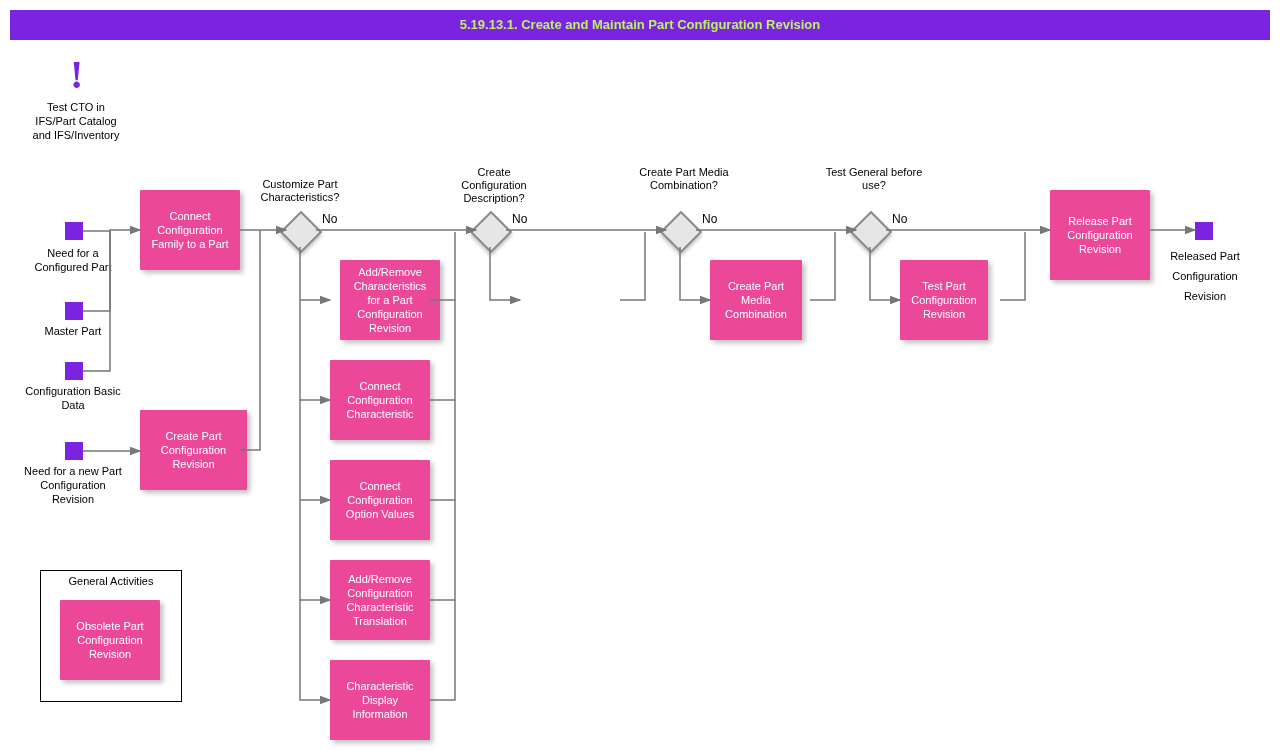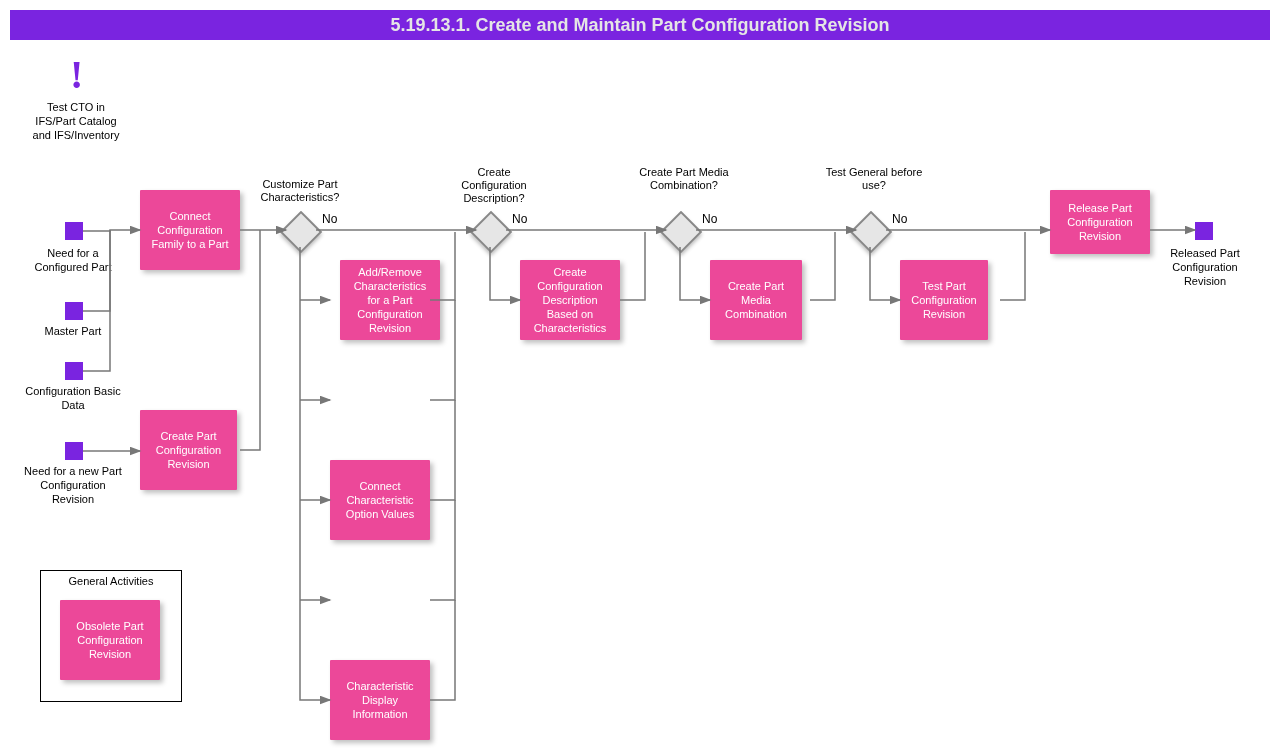--- a/index.html
+++ b/index.html
@@ -1,23 +1,23 @@
 <!DOCTYPE html>
 <html><head>
 <meta charset="utf-8">
 <style>
   html,body{margin:0;padding:0;background:#fff;font-family:Verdana,Arial,sans-serif;font-size:11px;color:#000}
   .canvas{position:relative;width:1280px;height:750px}
-  .titlebar{position:absolute;left:10px;top:10px;width:1260px;height:30px;background:#7a24e0;color:#e5e5e5;font-weight:bold;text-align:center;line-height:30px;font-size:18px}
+  .titlebar{position:absolute;left:10px;top:10px;width:1260px;height:30px;background:#7a24e0;color:#bef264;font-weight:bold;text-align:center;line-height:30px;font-size:13px}
   .note-mark{position:absolute;color:#7a24e0;font-weight:bold;font-size:40px;line-height:40px;font-family:Georgia,serif}
   .note-text{position:absolute;text-align:center;line-height:14px}
   .start-box{position:absolute;width:18px;height:18px;background:#7a24e0}
   .start-label{position:absolute;text-align:center;line-height:14px}
   .end-box{position:absolute;width:18px;height:18px;background:#7a24e0}
-  .end-label{position:absolute;text-align:center;line-height:14px}
+  .end-label{position:absolute;text-align:center;line-height:20px}
   .act{position:absolute;background:#ec4899;color:#fff;border-radius:1px;display:flex;align-items:center;justify-content:center;text-align:center;padding:6px;box-sizing:border-box;box-shadow:3px 3px 5px rgba(0,0,0,.25);line-height:14px}
   .diamond{position:absolute;width:26px;height:26px;transform:rotate(45deg);background:#e6e6e6;border:2px solid #888;box-shadow:2px 2px 4px rgba(0,0,0,.25)}
   .q-label{position:absolute;text-align:center;line-height:13px}
   .no-label{position:absolute;font-size:12px}
   .general-box{position:absolute;border:1px solid #000;background:#fff}
   .general-title{text-align:center;padding:4px 0;font-size:11px}
   .flowpath{stroke:#777;stroke-width:1.5;fill:none}
   .arrowhead{fill:#777}
 </style>
 </head>
@@ -36,49 +36,50 @@
   <div class="start-box" style="left:65px;top:302px"></div>
   <div class="start-label" style="left:23px;top:324px;width:100px">Master Part</div>
 
   <div class="start-box" style="left:65px;top:362px"></div>
   <div class="start-label" style="left:23px;top:384px;width:100px">Configuration Basic Data</div>
 
   <div class="start-box" style="left:65px;top:442px"></div>
   <div class="start-label" style="left:23px;top:464px;width:100px">Need for a new Part Configuration Revision</div>
 
   <div class="act" style="left:140px;top:190px;width:100px;height:80px">Connect Configuration Family to a Part</div>
-  <div class="act" style="left:140px;top:410px;width:97px;height:80px">Create Part Configuration Revision</div>
+  <div class="act" style="left:140px;top:410px;width:107px;height:80px">Create Part Configuration Revision</div>
 
   <div class="q-label" style="left:250px;top:178px;width:100px">Customize Part Characteristics?</div>
   <div class="diamond" style="left:286px;top:217px"></div>
   <div class="no-label" style="left:322px;top:212px">No</div>
 
   <div class="act" style="left:340px;top:260px;width:100px;height:80px">Add/Remove Characteristics for a Part Configuration Revision</div>
-  <div class="act" style="left:330px;top:460px;width:100px;height:80px">Connect Characteristic Option Values</div>
+  <div class="act" style="left:330px;top:360px;width:100px;height:80px">Connect Configuration Characteristic</div>
+  <div class="act" style="left:330px;top:460px;width:100px;height:80px">Connect Configuration Option Values</div>
+  <div class="act" style="left:330px;top:560px;width:100px;height:80px">Add/Remove Configuration Characteristic Translation</div>
   <div class="act" style="left:330px;top:660px;width:100px;height:80px">Characteristic Display Information</div>
 
   <div class="q-label" style="left:444px;top:166px;width:100px">Create Configuration Description?</div>
   <div class="diamond" style="left:476px;top:217px"></div>
   <div class="no-label" style="left:512px;top:212px">No</div>
 
-  <div class="act" style="left:520px;top:260px;width:100px;height:80px">Create Configuration Description Based on Characteristics</div>
 
   <div class="q-label" style="left:634px;top:166px;width:100px">Create Part Media Combination?</div>
   <div class="diamond" style="left:666px;top:217px"></div>
   <div class="no-label" style="left:702px;top:212px">No</div>
 
   <div class="act" style="left:710px;top:260px;width:92px;height:80px">Create Part Media Combination</div>
 
   <div class="q-label" style="left:824px;top:166px;width:100px">Test General before use?</div>
   <div class="diamond" style="left:856px;top:217px"></div>
   <div class="no-label" style="left:892px;top:212px">No</div>
 
   <div class="act" style="left:900px;top:260px;width:88px;height:80px">Test Part Configuration Revision</div>
 
-  <div class="act" style="left:1050px;top:190px;width:100px;height:64px">Release Part Configuration Revision</div>
+  <div class="act" style="left:1050px;top:190px;width:100px;height:90px">Release Part Configuration Revision</div>
 
   <div class="end-box" style="left:1195px;top:222px"></div>
   <div class="end-label" style="left:1160px;top:246px;width:90px">Released Part Configuration Revision</div>
 
   <div class="general-box" style="left:40px;top:570px;width:140px;height:130px">
     <div class="general-title">General Activities</div>
   </div>
   <div class="act" style="left:60px;top:600px;width:100px;height:80px">Obsolete Part Configuration Revision</div>
 
   <svg style="position:absolute;left:0;top:0;width:1280px;height:750px;pointer-events:none">

